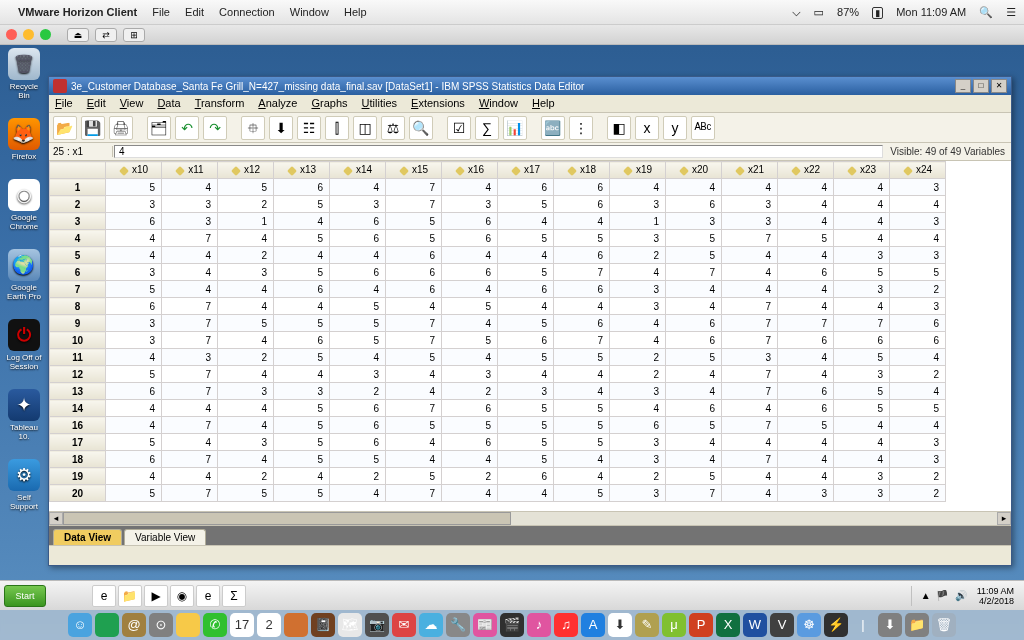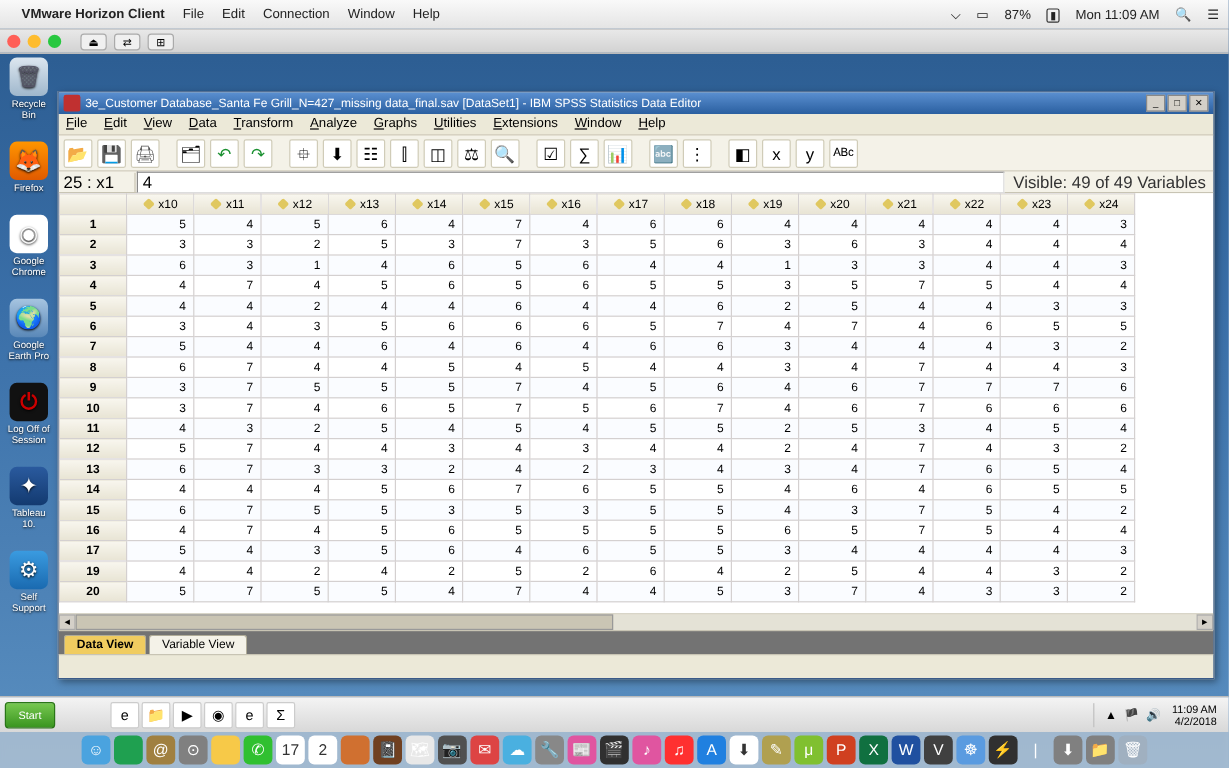--- a/index.html
+++ b/index.html
@@ -41,21 +41,21 @@
 .spss-title .winbtn{ width:16px;height:14px;background:#d4d0c8;border:1px solid #888;margin-left:2px;font-size:8px;text-align:center;line-height:12px;color:#000;}
 .spss-menu{ height:18px; background:#ece9d8; display:flex; align-items:center; padding:0 6px; font-size:11px; gap:14px; border-bottom:1px solid #c8c4b4;}
 .spss-menu span{border-bottom:1px solid transparent;}
 .spss-menu span::first-letter{text-decoration:underline;}
 .spss-tb{ height:30px; background:#f4f2e8; border-bottom:1px solid #c8c4b4; display:flex; align-items:center; padding:0 4px; gap:4px;}
 .spss-tb .tb{ width:24px;height:24px;border:1px solid #d0ccb8;background:#fff;border-radius:2px;font-size:14px;text-align:center;line-height:22px;}
 .tb-open{color:#e0a030;} .tb-save{color:#3060d0;} .tb-print{color:#555;}
 .tb-undo,.tb-redo{color:#1a9030;}
 .tb-find{color:#444;}
 
-.cell-ind{ height:18px; background:#f4f2e8; border-bottom:1px solid #c8c4b4; display:flex; align-items:center; font-size:14px;}
+.cell-ind{ height:18px; background:#f4f2e8; border-bottom:1px solid #c8c4b4; display:flex; align-items:center; font-size:10px;}
 .cell-ind .addr{ width:64px; padding:0 4px; border-right:1px solid #c8c4b4;}
 .cell-ind .val{ flex:1; padding:0 4px; background:#fff; border:1px inset #ddd; margin:1px;}
 .cell-ind .vis{ padding:0 6px; color:#333;}
 
 .grid-wrap{ flex:1; overflow:auto; background:#fff; position:relative;}
 .grid{ border-collapse:collapse; font-size:10px;}
 .grid th,.grid td{ border:1px solid #d4d0d0; height:17px; text-align:right; padding:0 6px; min-width:56px; white-space:nowrap;}
 .grid thead th{ background:linear-gradient(#f8f6ee,#e8e4d4); text-align:center; font-weight:normal; position:sticky; top:0;}
 .grid thead th .role-ic{display:inline-block;width:10px;height:10px;background:#e0c860;border-radius:2px;margin-right:3px;vertical-align:middle;transform:rotate(45deg) scale(.7);}
 .grid tbody th{ background:linear-gradient(#f8f6ee,#e8e4d4); text-align:center; position:sticky; left:0; min-width:40px;}
@@ -476,38 +476,20 @@
             <td>5</td>
             <td>5</td>
             <td>4</td>
             <td>6</td>
             <td>4</td>
             <td>6</td>
             <td>5</td>
             <td>5</td>
           </tr>
           <tr>
-            <th>15</th>
-            <td>6</td>
-            <td>7</td>
-            <td>5</td>
-            <td>5</td>
-            <td>3</td>
-            <td>5</td>
-            <td>3</td>
-            <td>5</td>
-            <td>5</td>
-            <td>4</td>
-            <td>3</td>
-            <td>7</td>
-            <td>5</td>
-            <td>4</td>
-            <td>2</td>
-          </tr>
-          <tr>
             <th>16</th>
             <td>4</td>
             <td>7</td>
             <td>4</td>
             <td>5</td>
             <td>6</td>
             <td>5</td>
             <td>5</td>
             <td>5</td>
             <td>5</td>
@@ -525,20 +507,38 @@
             <td>3</td>
             <td>5</td>
             <td>6</td>
             <td>4</td>
             <td>6</td>
             <td>5</td>
             <td>5</td>
             <td>3</td>
             <td>4</td>
             <td>4</td>
+            <td>4</td>
+            <td>4</td>
+            <td>3</td>
+          </tr>
+          <tr>
+            <th>18</th>
+            <td>6</td>
+            <td>7</td>
+            <td>4</td>
+            <td>5</td>
+            <td>5</td>
+            <td>4</td>
+            <td>4</td>
+            <td>5</td>
+            <td>4</td>
+            <td>3</td>
+            <td>4</td>
+            <td>7</td>
             <td>4</td>
             <td>4</td>
             <td>3</td>
           </tr>
           <tr>
             <th>19</th>
             <td>4</td>
             <td>4</td>
             <td>2</td>
             <td>4</td>

